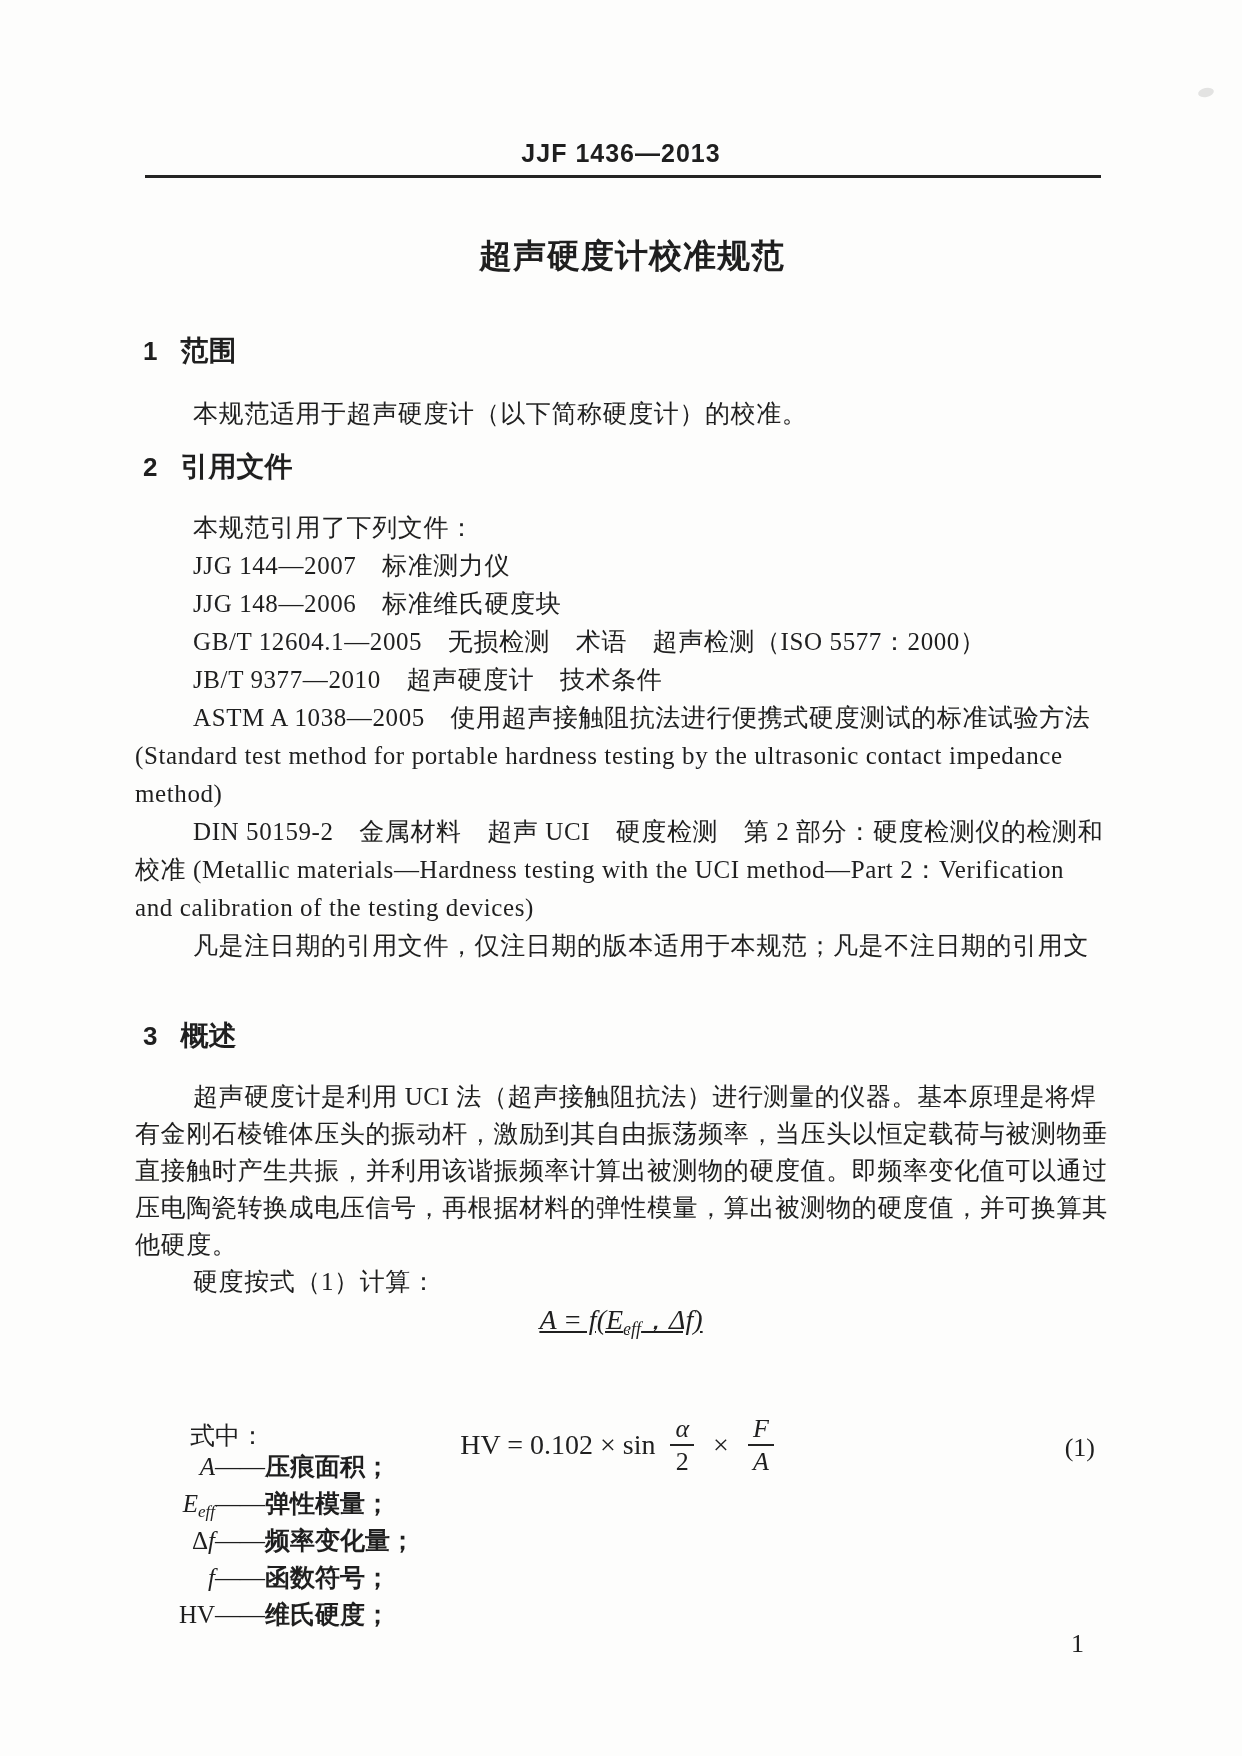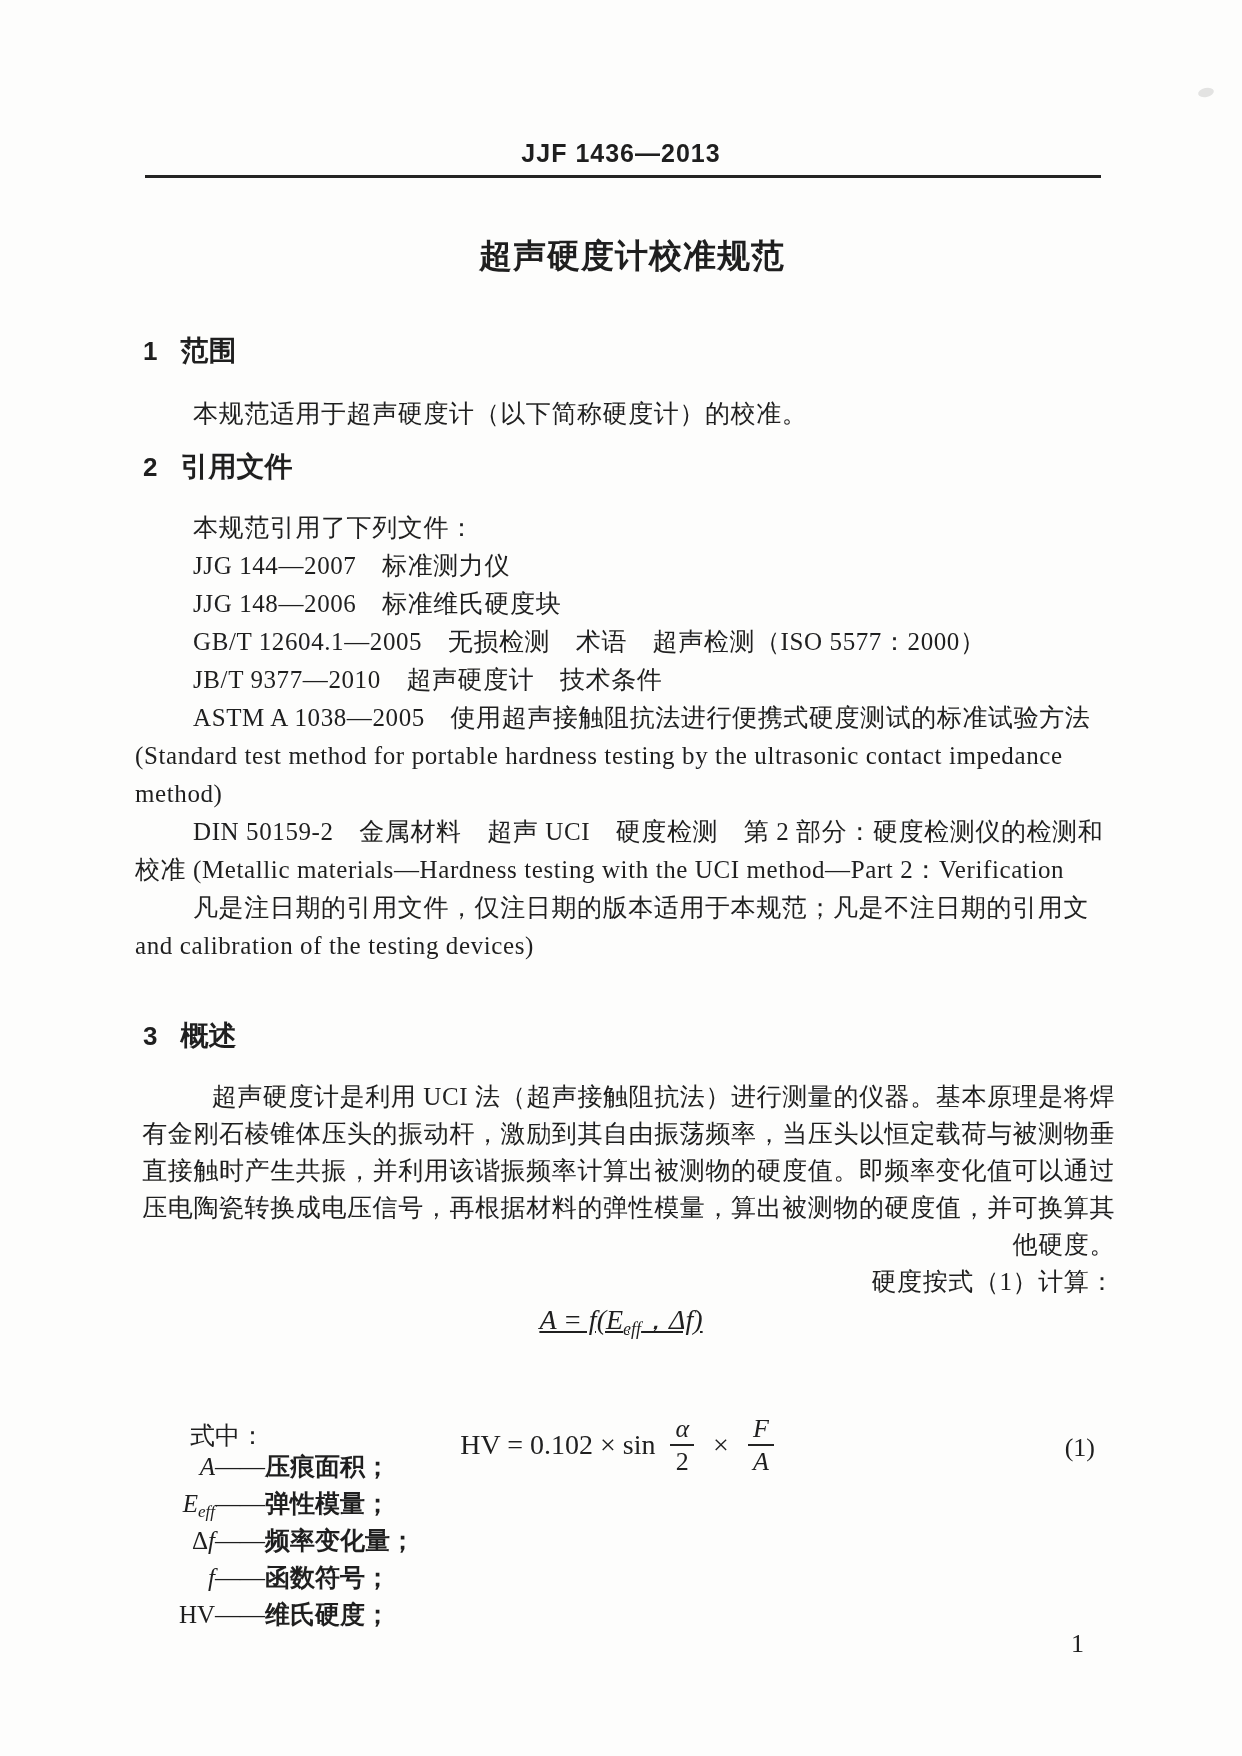--- a/index.html
+++ b/index.html
@@ -41,21 +41,21 @@
   .s3h{top:1020px;}
   
   .para,.block{
     position:absolute;left:135px;width:980px;
     font-size:25px;letter-spacing:0.6px;
   }
   .s1p{top:397px;line-height:34px;}
   .s2b{top:509px;}
   .s2b .ln{height:38px;line-height:38px;white-space:nowrap;}
   .s3b{top:1078px;}
-  .s3b .ln{height:37px;line-height:37px;white-space:nowrap;text-align:right;}
+  .s3b .ln{height:37px;line-height:37px;white-space:nowrap;}
   .ind{text-indent:58px;}
   
   .formula{
     position:absolute;left:0;width:100%;text-align:center;
     font-size:28px;
   }
   .f1{top:1301px;font-style:italic;text-decoration:underline;}
   .f1 .sub{font-size:18px;vertical-align:-6px;}
   .f2{top:1415px;font-style:normal;}
   .f2 .piece{vertical-align:middle;}
@@ -122,22 +122,22 @@
     <div class="ln ind">本规范引用了下列文件：</div>
     <div class="ln ind">JJG 144—2007　标准测力仪</div>
     <div class="ln ind">JJG 148—2006　标准维氏硬度块</div>
     <div class="ln ind">GB/T 12604.1—2005　无损检测　术语　超声检测（ISO 5577：2000）</div>
     <div class="ln ind">JB/T 9377—2010　超声硬度计　技术条件</div>
     <div class="ln ind">ASTM A 1038—2005　使用超声接触阻抗法进行便携式硬度测试的标准试验方法</div>
     <div class="ln">(Standard test method for portable hardness testing by the ultrasonic contact impedance</div>
     <div class="ln">method)</div>
     <div class="ln ind">DIN 50159-2　金属材料　超声 UCI　硬度检测　第 2 部分：硬度检测仪的检测和</div>
     <div class="ln">校准 (Metallic materials—Hardness testing with the UCI method—Part 2：Verification</div>
+    <div class="ln">and calibration of the testing devices)</div>
     <div class="ln ind">凡是注日期的引用文件，仅注日期的版本适用于本规范；凡是不注日期的引用文</div>
-    <div class="ln">and calibration of the testing devices)</div>
   </div>
 
   <div class="shead s3h">
     <span class="snum">3</span><span>概述</span>
   </div>
   <div class="block s3b">
     <div class="ln ind">超声硬度计是利用 UCI 法（超声接触阻抗法）进行测量的仪器。基本原理是将焊</div>
     <div class="ln">有金刚石棱锥体压头的振动杆，激励到其自由振荡频率，当压头以恒定载荷与被测物垂</div>
     <div class="ln">直接触时产生共振，并利用该谐振频率计算出被测物的硬度值。即频率变化值可以通过</div>
     <div class="ln">压电陶瓷转换成电压信号，再根据材料的弹性模量，算出被测物的硬度值，并可换算其</div>

